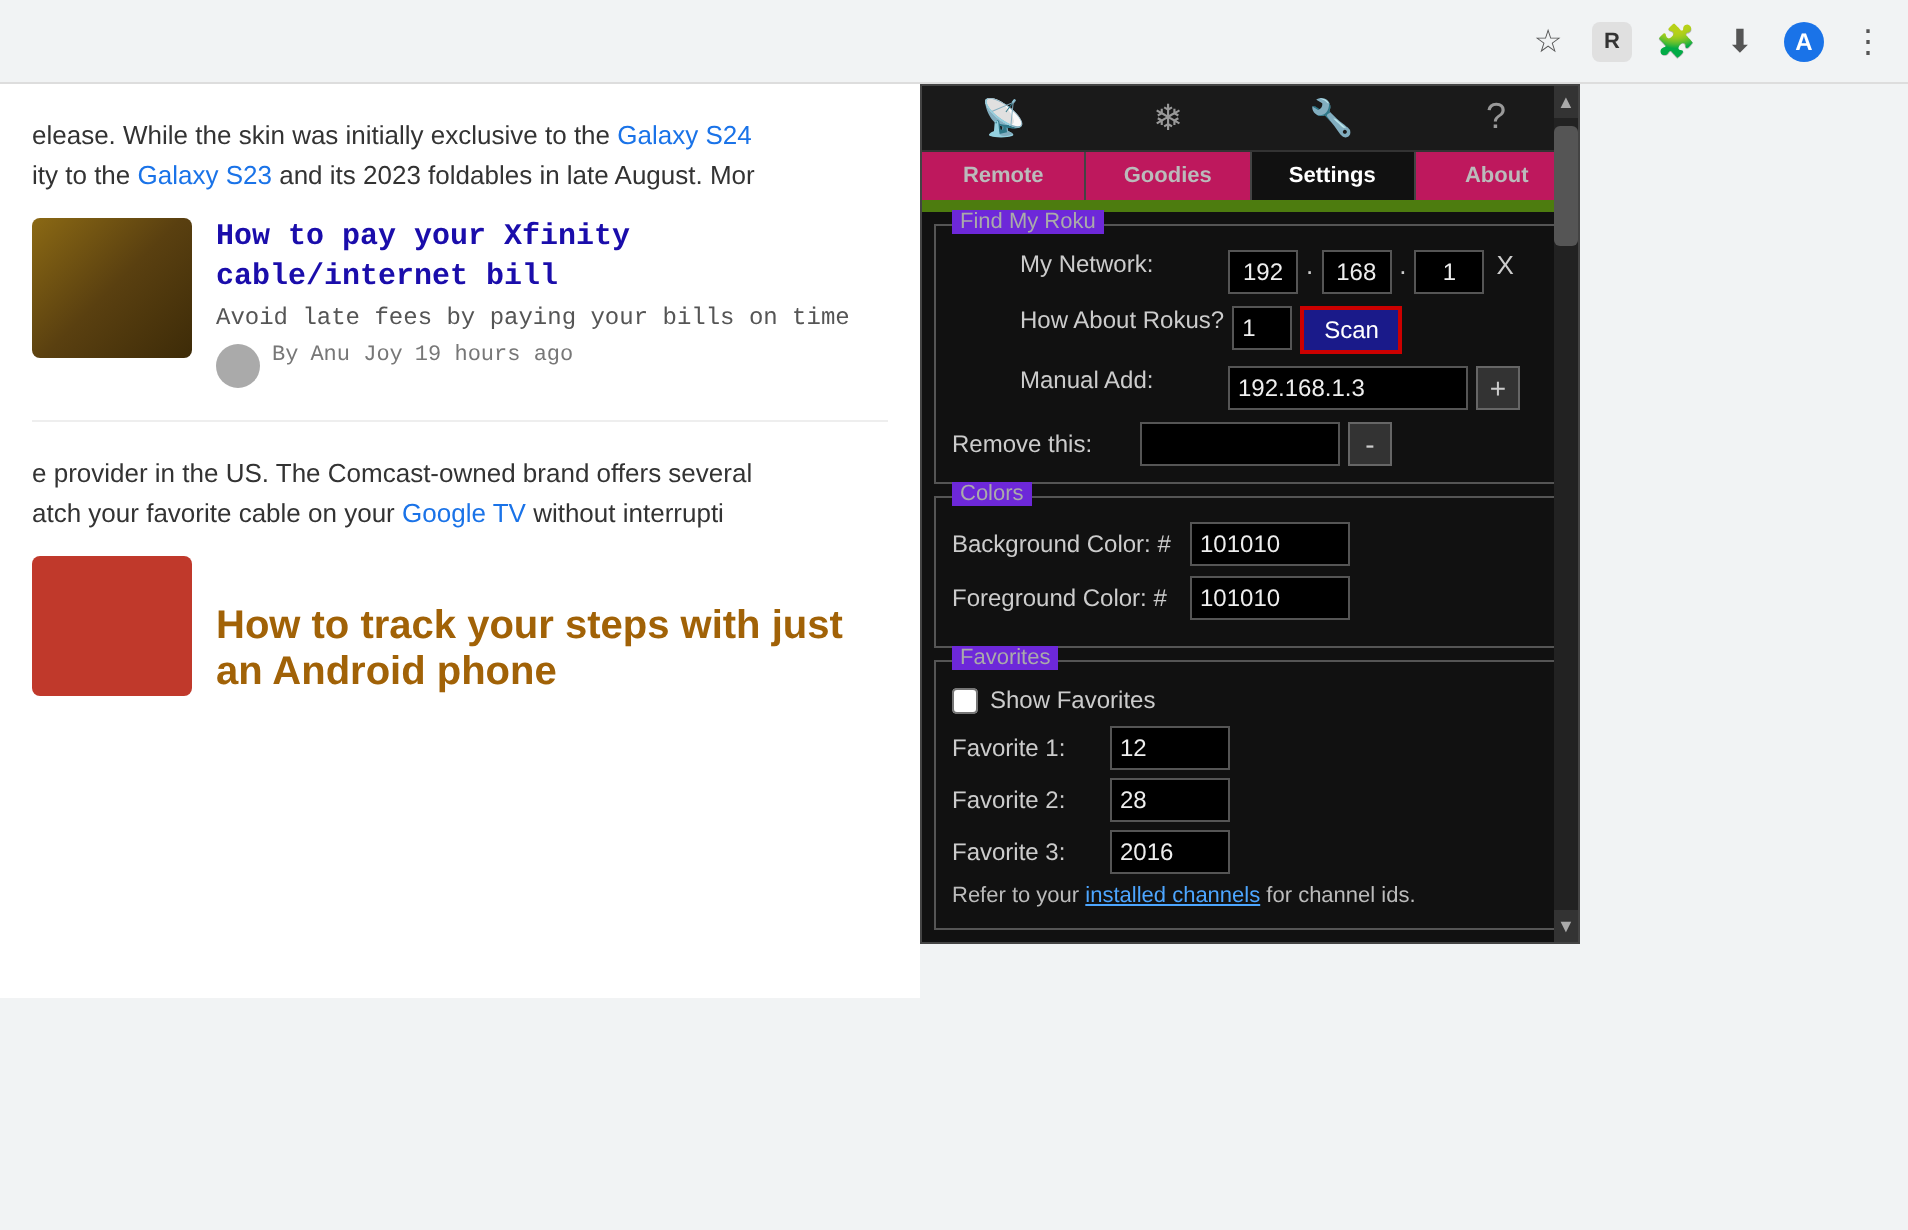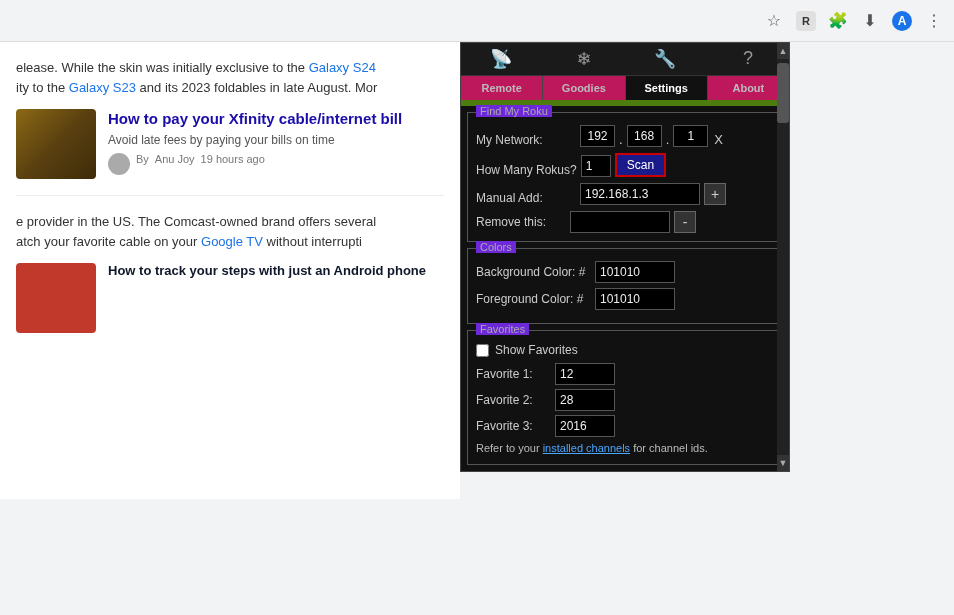--- a/index.html
+++ b/index.html
@@ -75,20 +75,21 @@
     .page-link {
       color: #1a73e8;
       text-decoration: none;
     }
     .article-card {
       display: flex;
       gap: 12px;
       margin-bottom: 16px;
       padding-bottom: 16px;
       border-bottom: 1px solid #eee;
+      font-family: Liberation Mono, monospace;
     }
     .article-img {
       width: 80px;
       height: 70px;
       background: #8b6914;
       border-radius: 4px;
       flex-shrink: 0;
       overflow: hidden;
     }
     .article-img-inner {
@@ -202,23 +203,24 @@
       color: #aaa;
       font-size: 11px;
     }
     .section-body {
       padding: 12px 8px 8px 8px;
     }
 
     
     .form-row {
       display: flex;
-      align-items: flex-end;
+      align-items: flex-start;
       margin-bottom: 6px;
       gap: 4px;
+      margin-left: 34px;
     }
     .form-label {
       color: #ccc;
       min-width: 100px;
       font-size: 12px;
     }
     .form-input {
       background: #000;
       border: 1px solid #555;
       color: #eee;
@@ -422,21 +424,21 @@
     <span>e provider in the US. The Comcast-owned brand offers several</span>
     <br>
     <span>atch your favorite cable on your</span>
     <a class="page-link">Google TV</a>
     <span>without interrupti</span>
   </div>
 
   <div class="article-card2">
     <div class="article-img2"></div>
     <div>
-      <h2 style="font-size:13px;color:#0f172a;font-weight:bold;">How to track your steps with just an Android phone</h2>
+      <h2 style="font-size:20px;color:#a16207;font-weight:bold;margin-top:24px;">How to track your steps with just an Android phone</h2>
     </div>
   </div>
 </div>
 
 <div class="popup">
 
   <div class="tab-icons-row">
     <div class="tab-icon-btn">📡</div>
     <div class="tab-icon-btn">❄</div>
     <div class="tab-icon-btn active">🔧</div>
@@ -458,21 +460,21 @@
         <span class="form-label">My Network:</span>
         <input class="form-input ip-part" type="text" value="192" style="">
         <span class="ip-dot">.</span>
         <input class="form-input ip-part" type="text" value="168" style="">
         <span class="ip-dot">.</span>
         <input class="form-input ip-part" type="text" value="1" style="">
         <span class="ip-x">X</span>
       </div>
 
       <div class="form-row">
-        <span class="form-label">How Many Rokus?</span>
+        <span class="form-label">How About Rokus?</span>
         <input class="form-input quantity" type="text" value="1" style="">
         <button class="btn-scan">Scan</button>
       </div>
 
 
       <div class="form-row">
         <span class="form-label">Manual Add:</span>
         <input class="form-input manual-addr" type="text" value="192.168.1.3" style="">
         <button class="btn-plus">+</button>
       </div>

